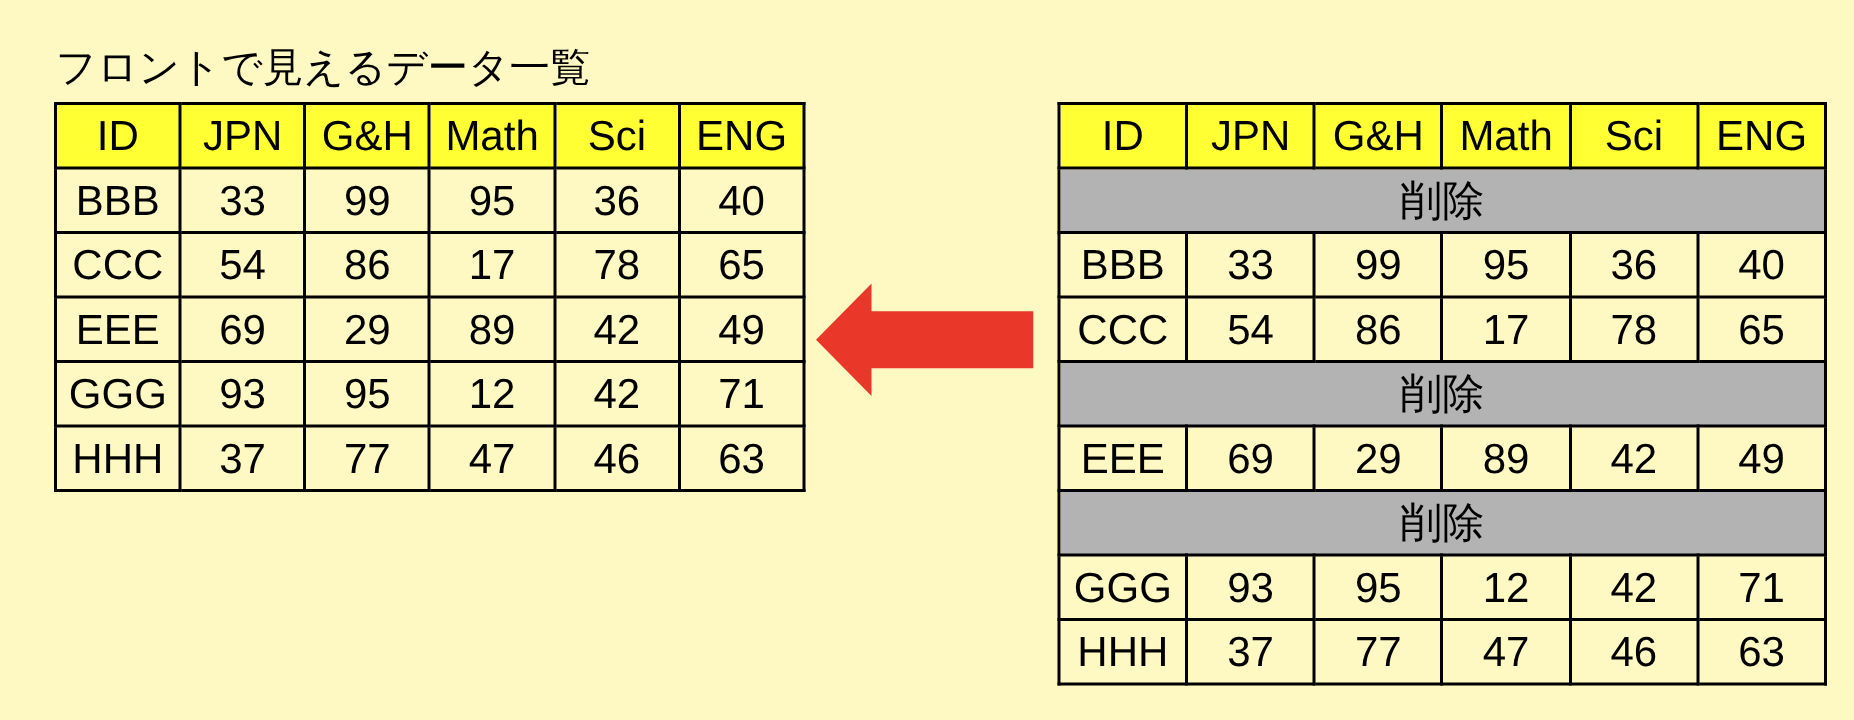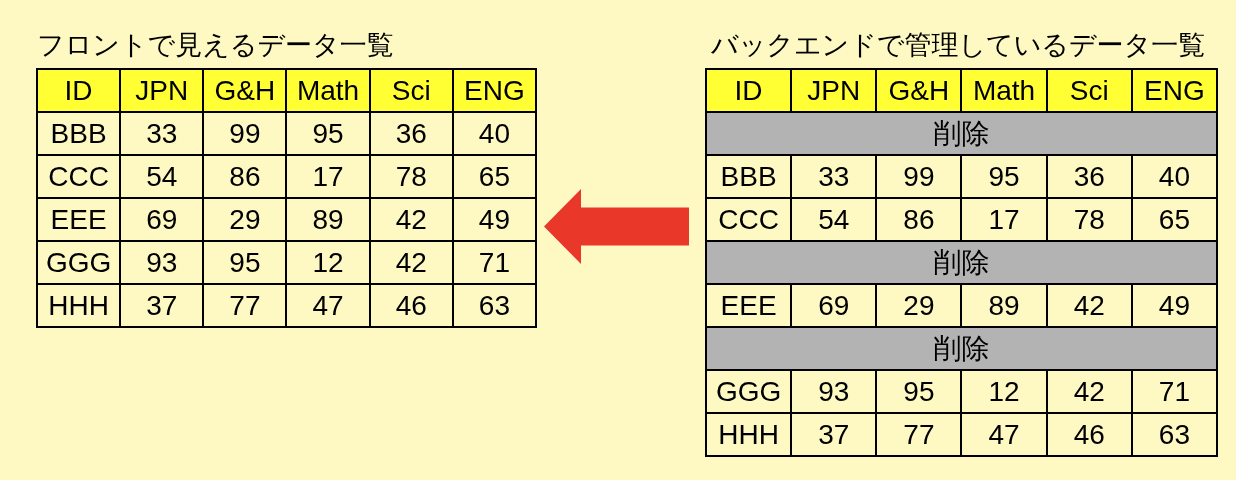--- a/index.html
+++ b/index.html
@@ -27,21 +27,20 @@
   .data-table td.deleted{background:#B3B3B3;}
   .arrow-wrap{position:absolute;left:544px;top:189px;width:145px;height:75px;}
 </style>
 </head>
 <body>
 
 <div class="canvas">
 
   <div class="title title-left">フロントで見えるデータ一覧</div>
 
-  <div class="title title-right">バックエンドで管理しているデータ一覧</div>
 
   <table class="data-table front-table">
     <thead>
       <tr>
         <th>ID</th>
         <th>JPN</th>
         <th>G&amp;H</th>
         <th>Math</th>
         <th>Sci</th>
         <th>ENG</th>

